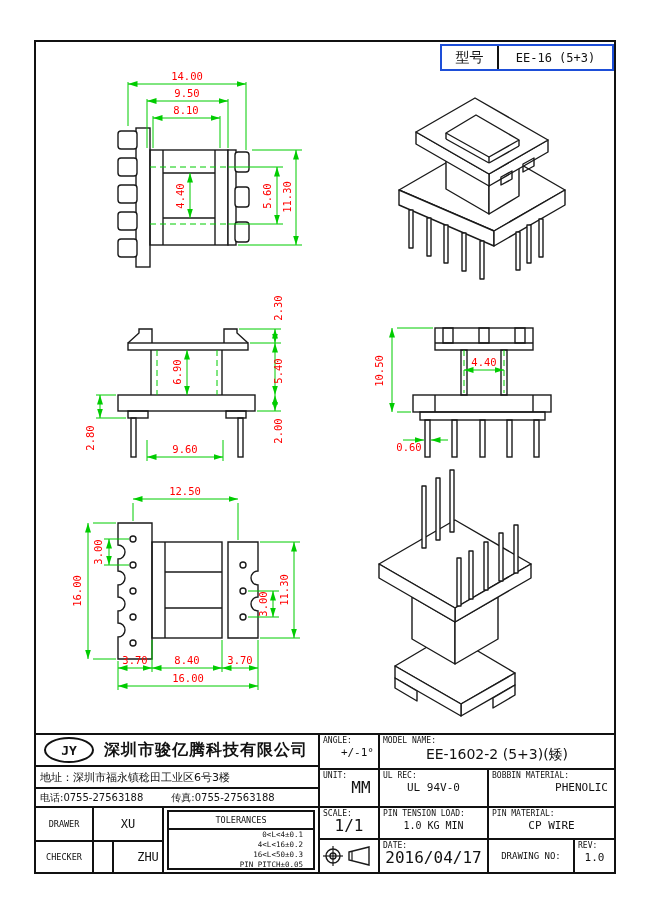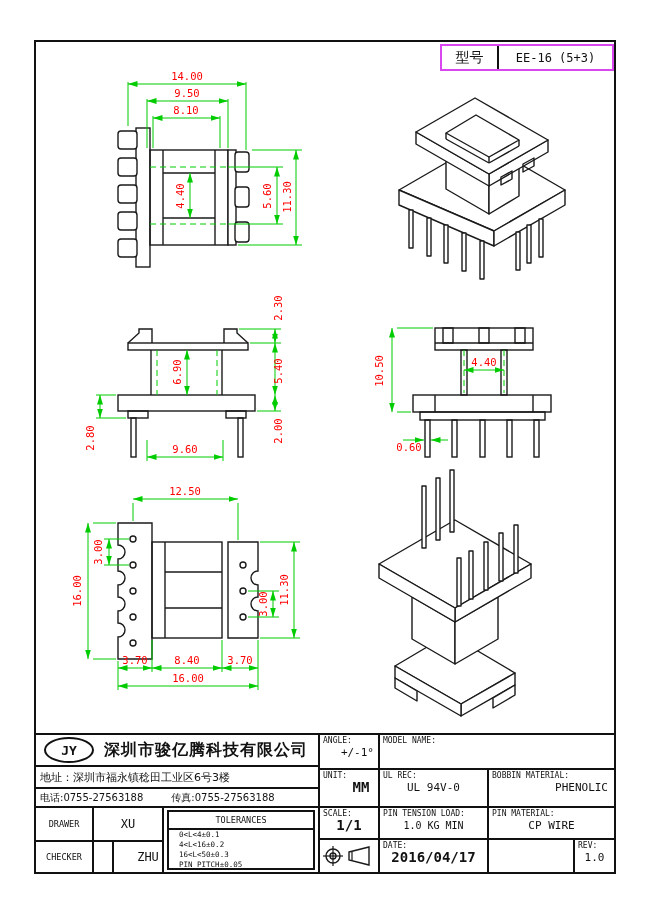--- a/index.html
+++ b/index.html
@@ -3,43 +3,43 @@
 <meta charset="utf-8">
 <style>
   html,body{margin:0;padding:0;background:#e8e8e8;}
   .page{position:relative;width:648px;height:913px;background:#ffffff;overflow:hidden;
         font-family:"DejaVu Sans Mono","Liberation Mono",monospace;color:#111;}
   .outer-border{position:absolute;left:34px;top:40px;width:578px;height:830px;
         border:2px solid #111;box-sizing:content-box;}
   .cell{position:absolute;border:2px solid #111;box-sizing:border-box;background:#fff;}
   .lbl{font-size:8px;line-height:10px;padding:1px 0 0 3px;display:block;}
   .val{display:block;text-align:center;font-size:11px;line-height:13px;}
-  .val-lg{font-size:14px;font-weight:bold;}
+  .val-lg{font-size:16px;}
   
   .model-box{position:absolute;left:440px;top:44px;width:174px;height:27px;
-        border:2px solid #d946ef;box-sizing:border-box;display:flex;background:#fff;}
+        border:2px solid #1d4ed8;box-sizing:border-box;display:flex;background:#fff;}
   .model-box .mlabel{width:55px;border-right:2px solid #111;display:flex;align-items:center;
         justify-content:center;font-size:14px;font-family:"DejaVu Sans",sans-serif;}
   .model-box .mvalue{flex:1;display:flex;align-items:center;justify-content:center;font-size:12px;}
   
   .company-row{display:flex;align-items:center;padding-left:8px;}
   .jy-logo{width:46px;height:22px;border:2px solid #111;border-radius:50%;display:flex;
         align-items:center;justify-content:center;font-weight:bold;font-size:13px;flex:none;}
   .company-name{font-family:"DejaVu Sans",sans-serif;font-size:16px;font-weight:600;
         letter-spacing:1px;margin-left:10px;white-space:nowrap;}
   .addr-row{display:flex;align-items:center;font-family:"DejaVu Sans",sans-serif;
         font-size:11px;padding-left:4px;}
   .phone-row{display:flex;align-items:center;font-size:10px;padding-left:4px;
         font-family:"DejaVu Sans",sans-serif;}
   .phone-row .fax{margin-left:28px;}
   .center-cell{display:flex;align-items:center;justify-content:center;font-size:10px;}
   
   .tol-inner{position:absolute;left:3px;top:2px;right:3px;bottom:2px;border:2px solid #111;}
   .tol-head{font-size:8.5px;text-align:center;line-height:16px;height:16px;border-bottom:2px solid #111;}
-  .tol-row{display:flex;justify-content:flex-start;font-size:7.5px;line-height:10px;padding:0 10px;}
+  .tol-row{display:flex;justify-content:flex-end;font-size:7.5px;line-height:10px;padding:0 10px;}
   .dim{font-size:10.5px;fill:#ff0000;text-anchor:middle;font-family:"DejaVu Sans Mono",monospace;}
   svg .bl{stroke:#1a1a1a;stroke-width:1.4;fill:none;}
   svg .blf{stroke:#1a1a1a;stroke-width:1.4;fill:#ffffff;}
   svg .gl{stroke:#00cc00;stroke-width:1;fill:none;}
   svg .gld{stroke:#00cc00;stroke-width:1;fill:none;stroke-dasharray:6,4;}
 </style>
 </head>
 <body>
 
 <div class="page">
@@ -315,20 +315,21 @@
       </div>
     </div>
   </div>
 
   <div class="cell" style="left:318px;top:733px;width:62px;height:37px;">
     <span class="lbl">ANGLE:</span>
     <span class="val" style="text-align:right;padding-right:4px;">+/-1°</span>
   </div>
   <div class="cell" style="left:378px;top:733px;width:238px;height:37px;display:flex;align-items:center;flex-direction:column;">
     <span class="lbl" style="align-self:flex-start;">MODEL NAME:</span>
+    <span style="flex:1;text-align:center;font-size:14px;font-family:'DejaVu Sans',sans-serif;">EE-1602-2 (5+3)(矮)</span>
   </div>
   <div class="cell" style="left:318px;top:768px;width:86px;height:40px;">
     <span class="lbl">UNIT:</span>
     <span class="val val-lg">MM</span>
   </div>
   <div class="cell" style="left:378px;top:768px;width:111px;height:40px;">
     <span class="lbl">UL REC:</span>
     <span class="val">UL 94V-0</span>
   </div>
   <div class="cell" style="left:487px;top:768px;width:129px;height:40px;">
@@ -354,17 +355,20 @@
       <line x1="2" y1="15" x2="22" y2="15" stroke="#1a1a1a" stroke-width="1.2"></line>
       <line x1="12" y1="5" x2="12" y2="25" stroke="#1a1a1a" stroke-width="1.2"></line>
       <polygon points="28,11 48,6 48,24 28,19" stroke="#1a1a1a" stroke-width="1.4" fill="none"></polygon>
       <line x1="31" y1="10.5" x2="31" y2="19.5" stroke="#1a1a1a" stroke-width="1.2"></line>
     </svg>
   </div>
   <div class="cell" style="left:378px;top:838px;width:111px;height:36px;">
     <span class="lbl">DATE:</span>
     <span class="val val-lg">2016/04/17</span>
   </div>
+  <div class="cell center-cell" style="left:487px;top:838px;width:88px;height:36px;font-size:9px;">
+    <span>DRAWING NO:</span>
+  </div>
   <div class="cell" style="left:573px;top:838px;width:43px;height:36px;">
     <span class="lbl">REV:</span>
     <span class="val">1.0</span>
   </div>
 </div>
 
 </body></html>

